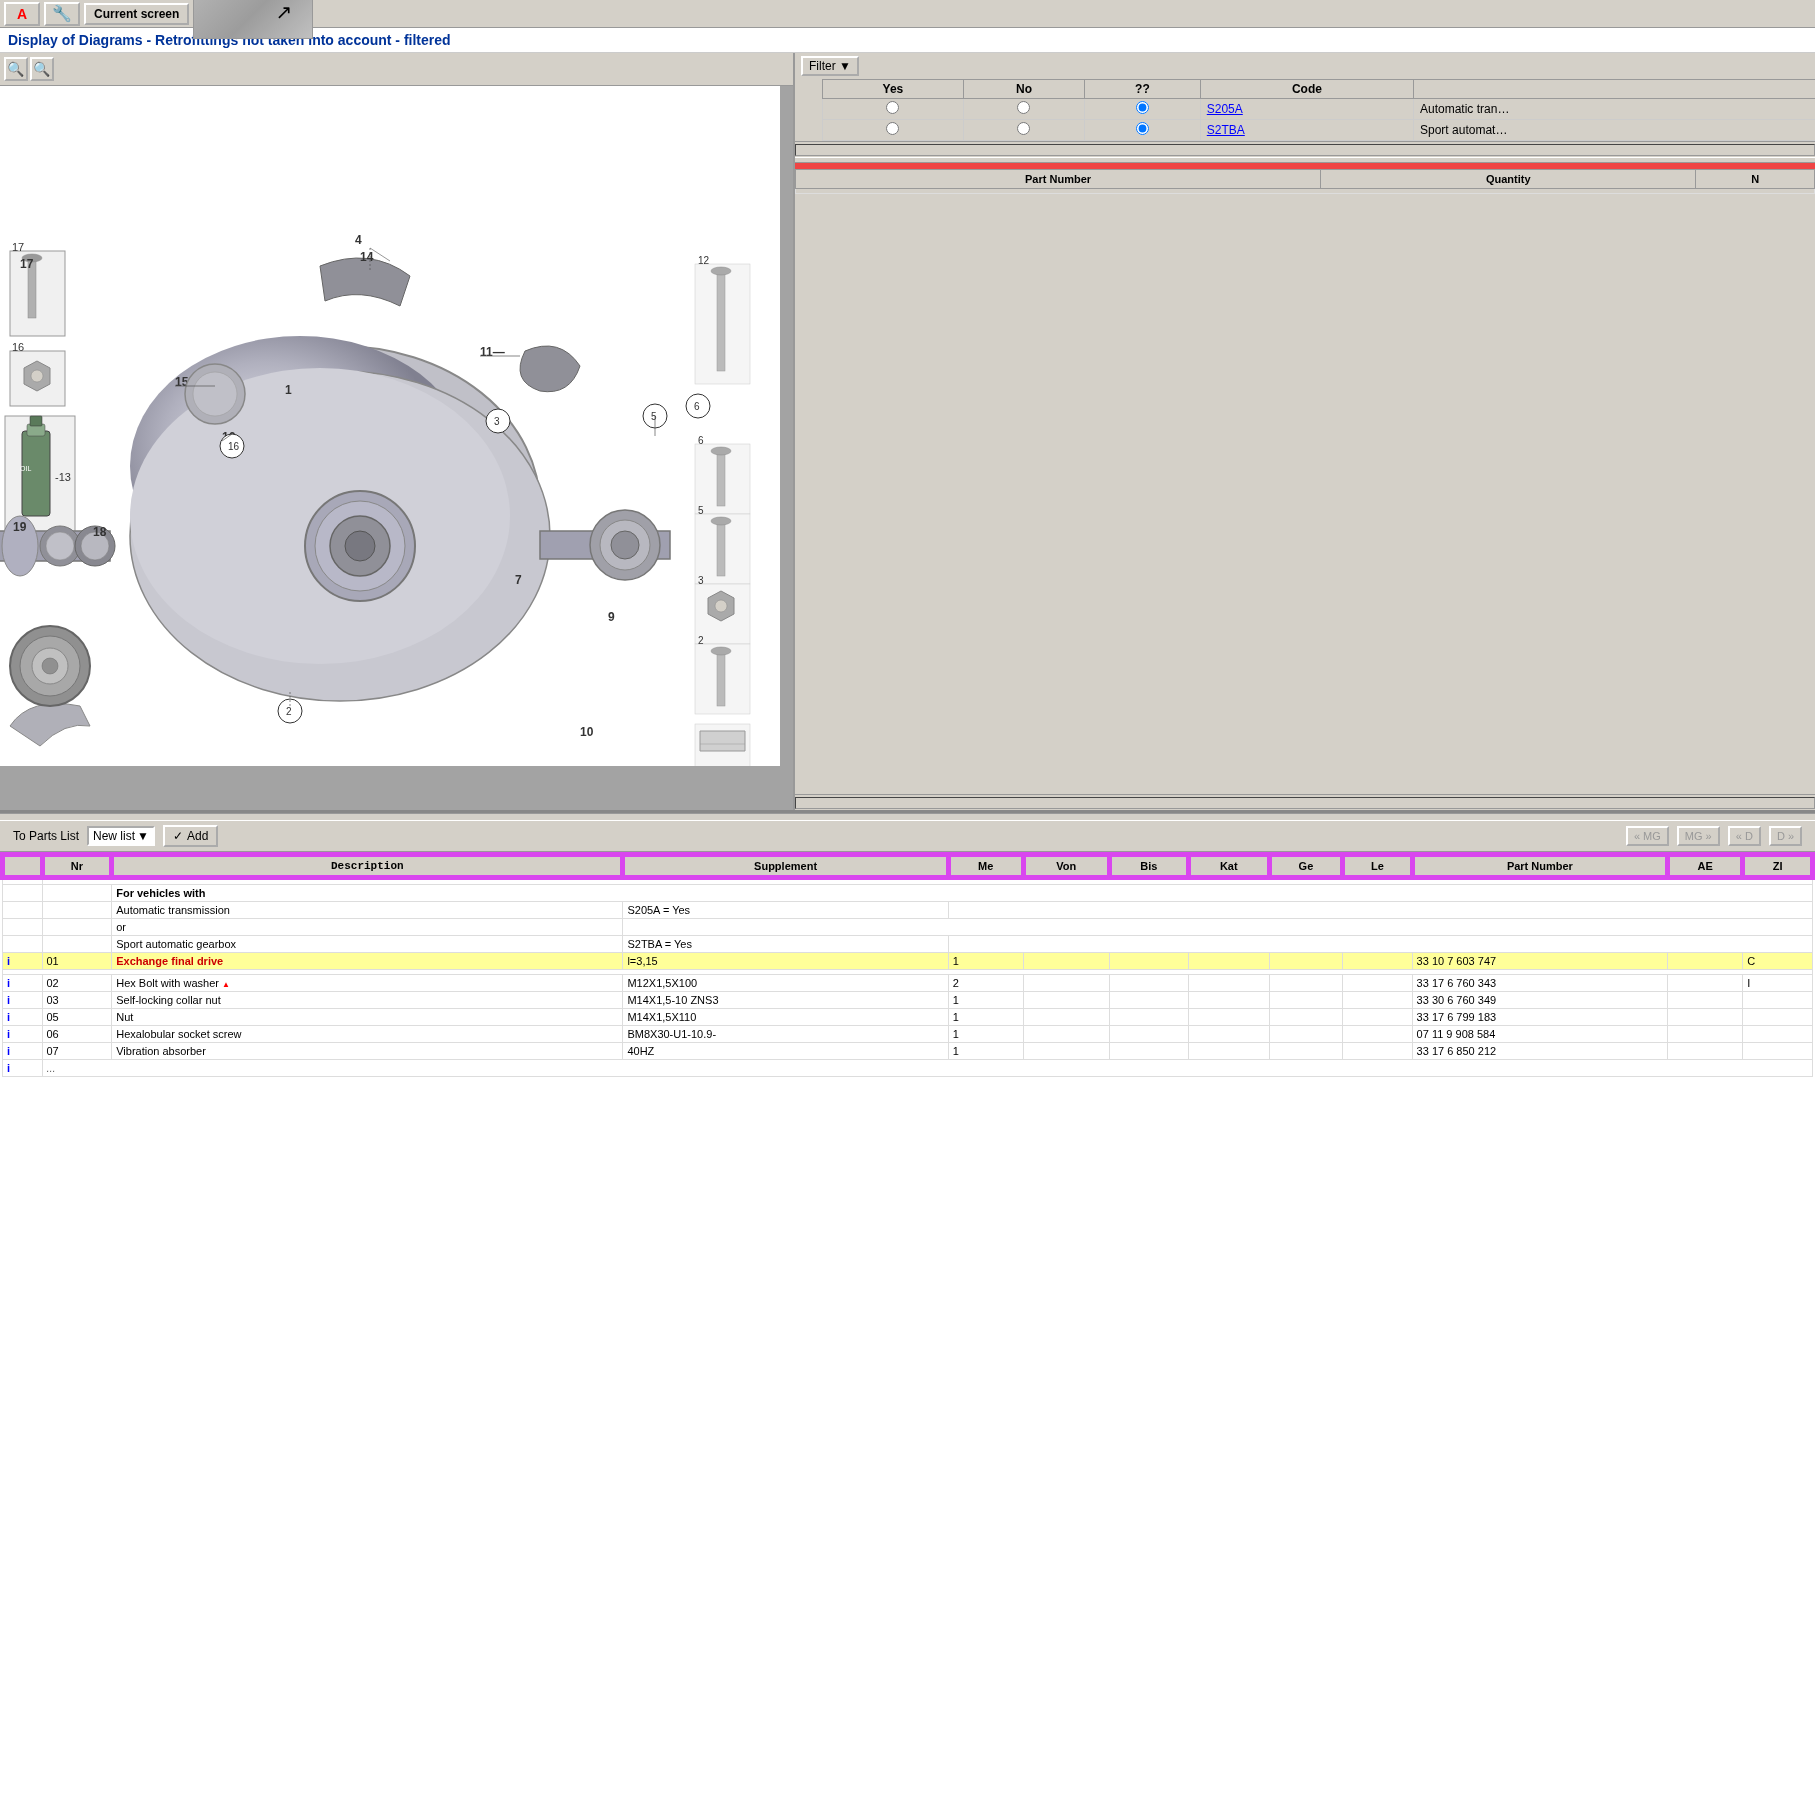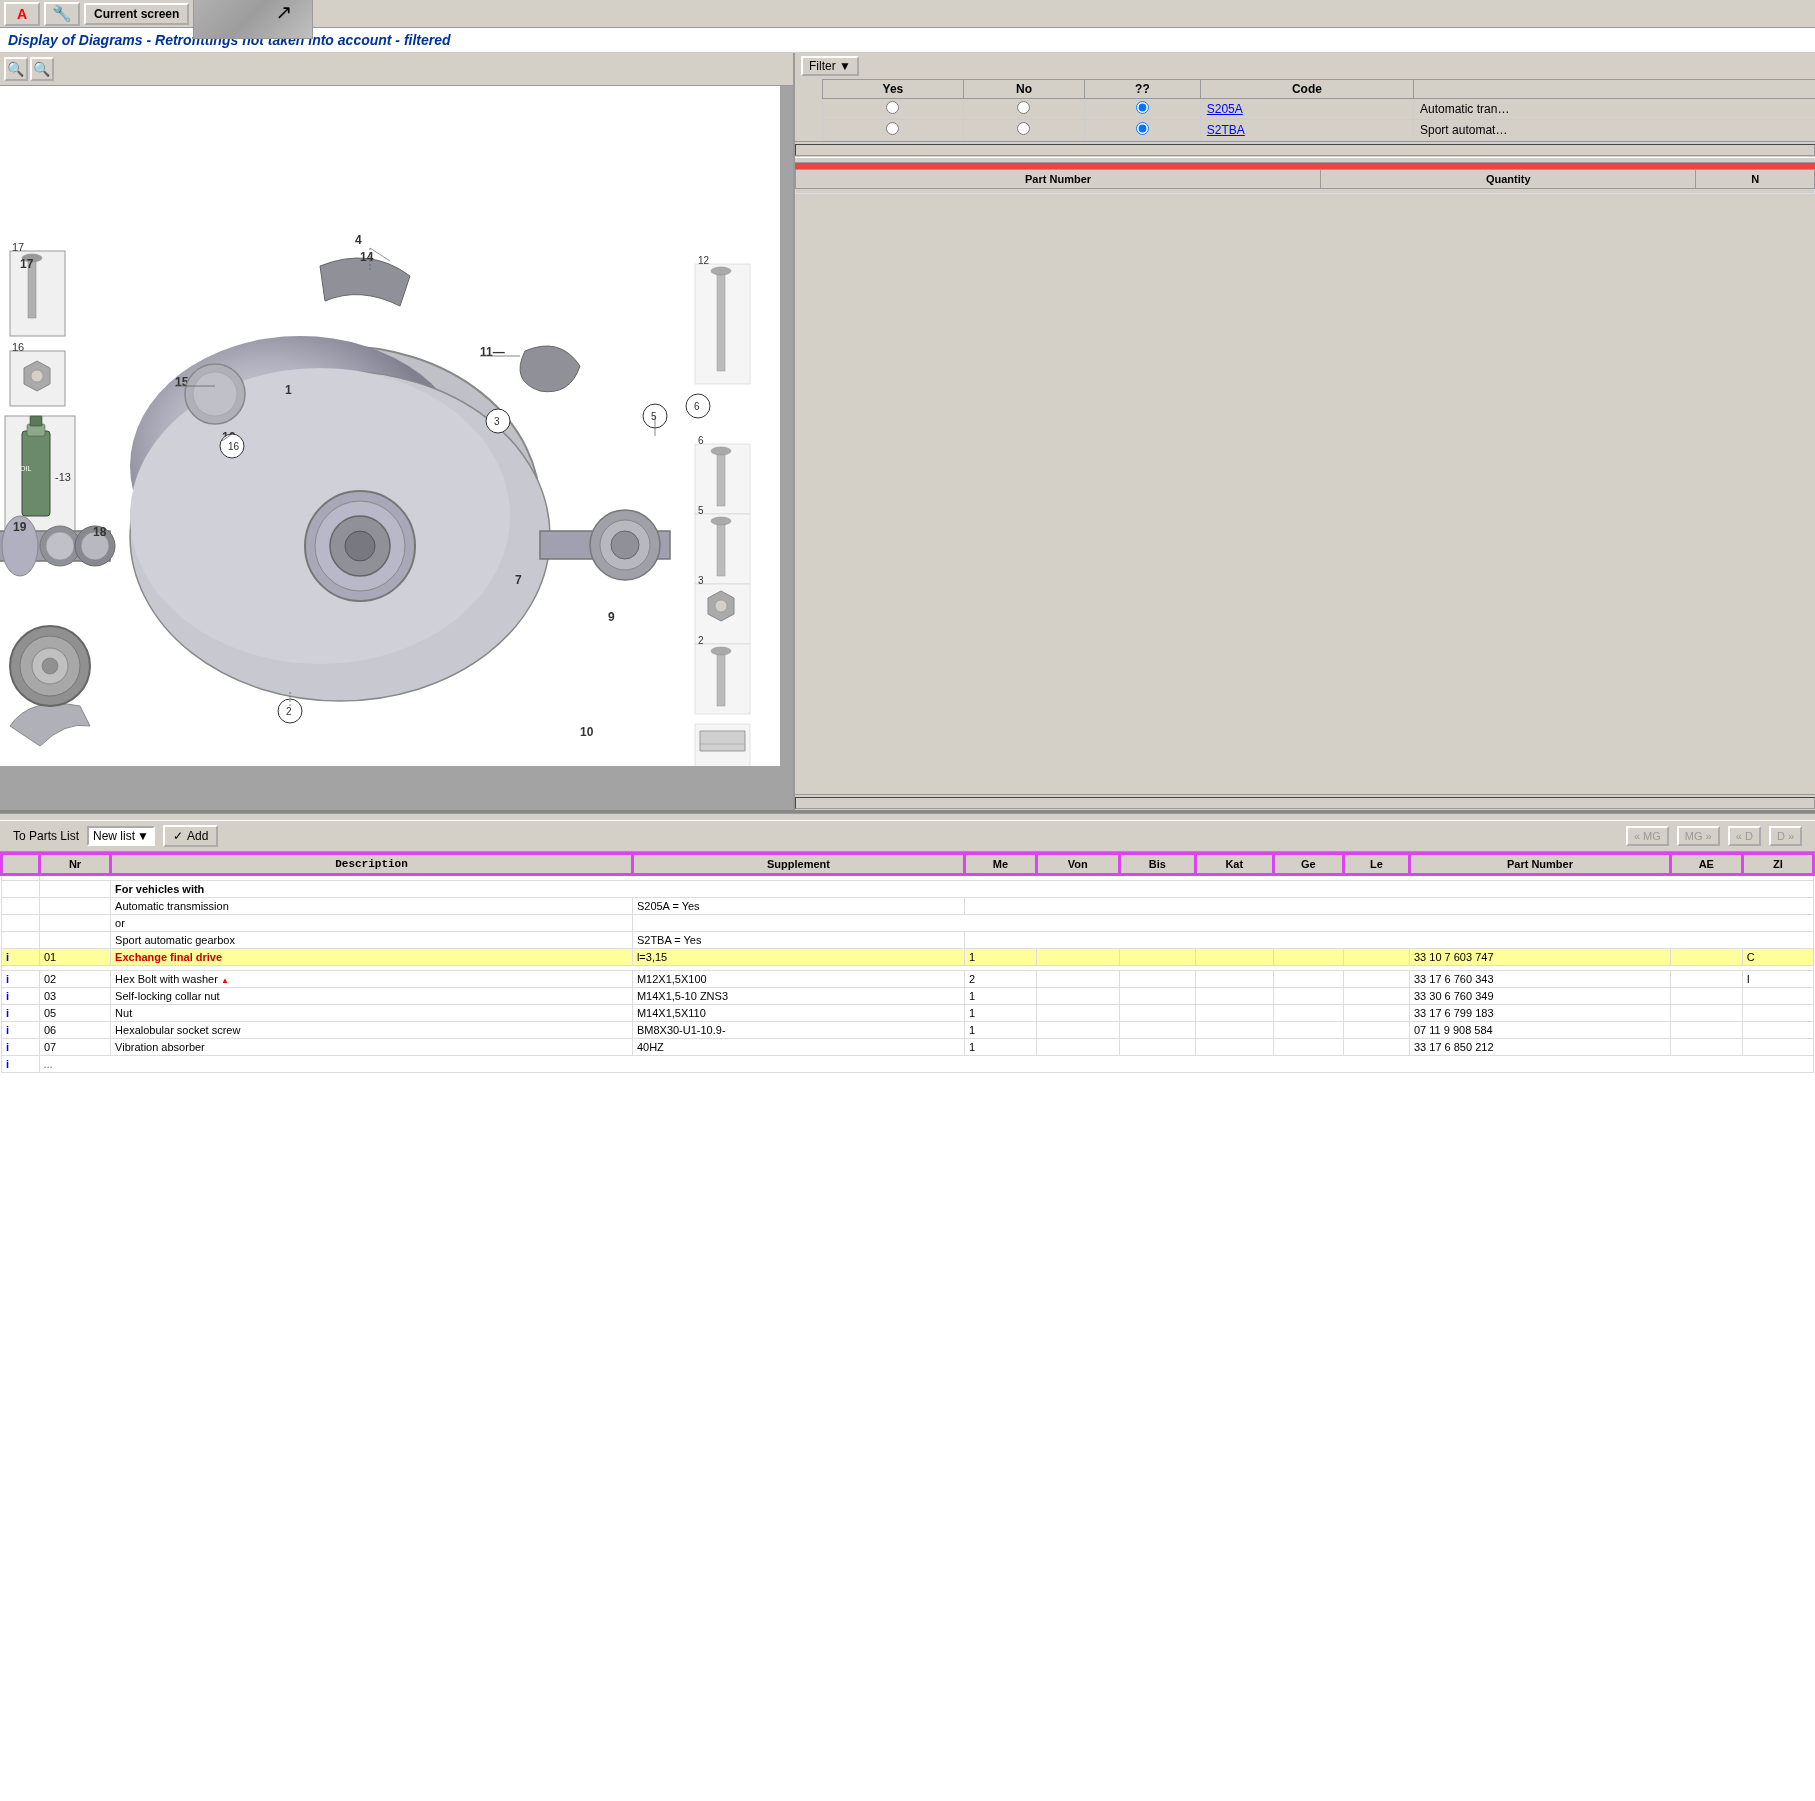--- a/index.html
+++ b/index.html
@@ -55,21 +55,20 @@
       cursor: pointer;
       font-size: 12px;
       font-weight: bold;
     }
 
     
     .title-area {
       background: white;
       padding: 4px 8px;
       border-bottom: 1px solid #ccc;
-      font-style: italic;
     }
     .title-main {
       font-size: 14px;
       font-weight: bold;
       color: #003399;
     }
     .title-sub {
       font-size: 11px;
       color: #333;
     }
@@ -203,21 +202,21 @@
       overflow-y: auto;
       overflow-x: auto;
     }
     .bottom-table {
       width: 100%;
       border-collapse: collapse;
       font-size: 11px;
     }
     .bottom-table th {
       background: #d4d0c8;
-      border: 3px solid #d946ef;
+      border: 5px solid #d946ef;
       padding: 3px 6px;
       font-weight: bold;
       text-align: center;
       white-space: nowrap;
     }
     .bottom-table td {
       border: 1px solid #ddd;
       padding: 2px 4px;
       white-space: nowrap;
     }

